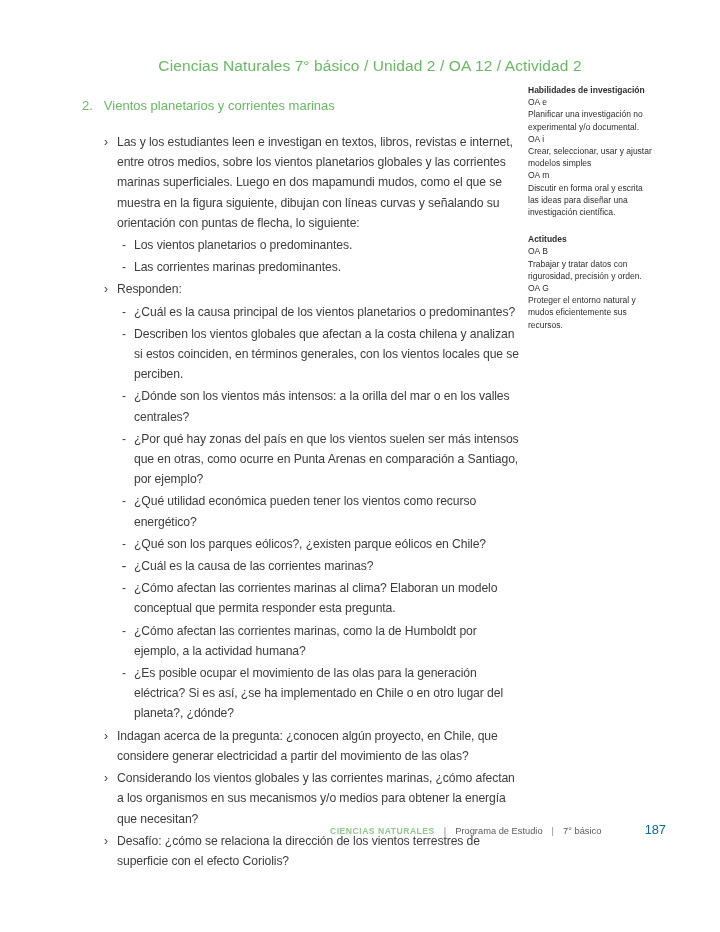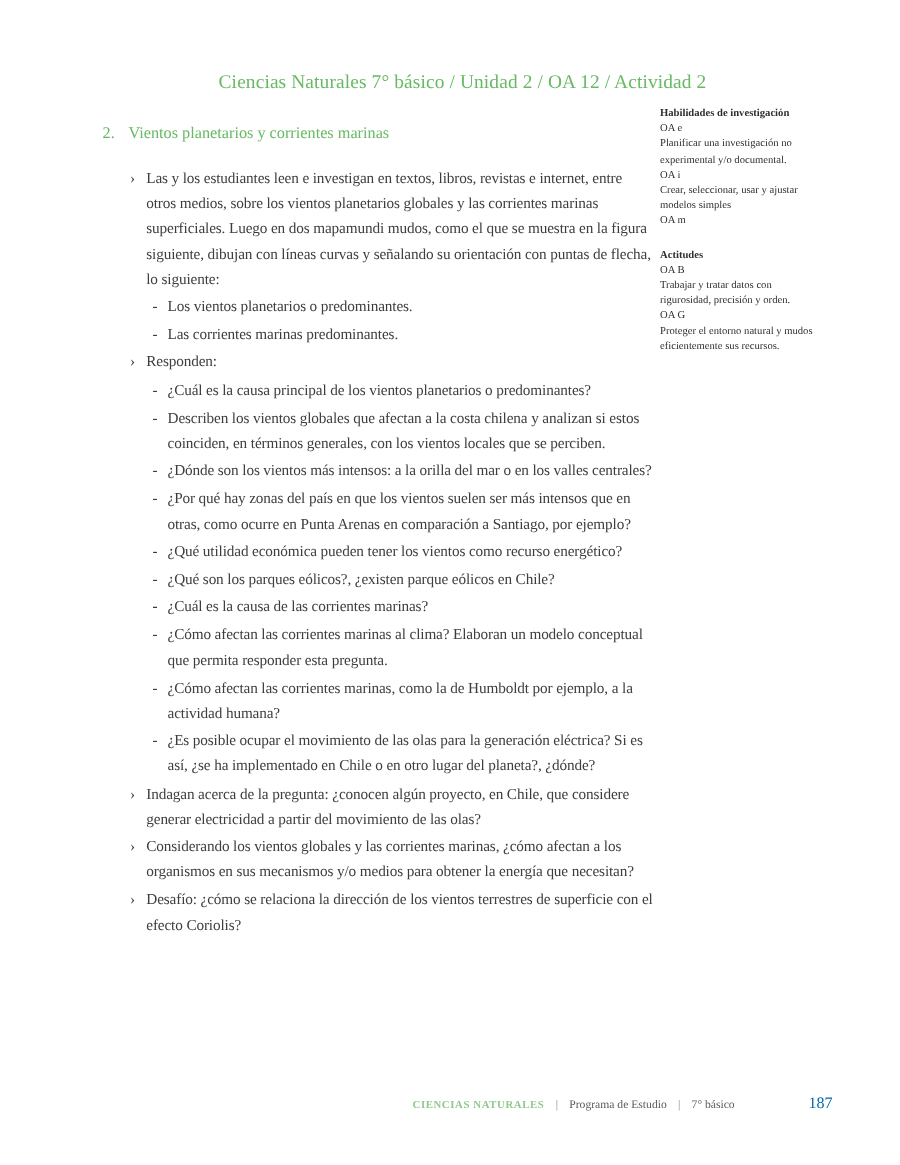--- a/index.html
+++ b/index.html
@@ -1,21 +1,21 @@
 <!DOCTYPE html>
 <html><head>
 <meta charset="utf-8">
 <style>
   html, body { margin: 0; padding: 0; background: #ffffff; }
   .page {
     position: relative;
     width: 720px;
     height: 932px;
     background: #ffffff;
-    font-family: Liberation Serif, serif;
+    font-family: Liberation Sans, sans-serif;
     overflow: hidden;
   }
   .doc-title {
     position: absolute;
     top: 57px;
     left: 0;
     width: 720px;
     padding-left: 20px;
     box-sizing: border-box;
     text-align: center;
@@ -54,21 +54,21 @@
     left: 528px;
     width: 124px;
     color: #2e2e2e;
     font-size: 8.5px;
     line-height: 12.2px;
   }
   .sb-section + .sb-section { margin-top: 15px; }
   .sb-head { font-weight: bold; }
   .footer {
     position: absolute;
-    top: 875px;
+    top: 822px;
     left: 330px;
     width: 336px;
     display: flex;
     align-items: baseline;
     font-size: 9.3px;
     color: #5a5a5a;
     white-space: nowrap;
   }
   .footer .brand {
     color: #8fc98c;
@@ -117,20 +117,21 @@
   </div>
 
   <div class="sidebar">
     <div class="sb-section">
       <div class="sb-head">Habilidades de investigación</div>
       <div>OA e</div>
       <div>Planificar una investigación no experimental y/o documental.</div>
       <div>OA i</div>
       <div>Crear, seleccionar, usar y ajustar modelos simples</div>
       <div>OA m</div>
+      <div>Discutir en forma oral y escrita las ideas para diseñar una investigación científica.</div>
     </div>
     <div class="sb-section">
       <div class="sb-head">Actitudes</div>
       <div>OA B</div>
       <div>Trabajar y tratar datos con rigurosidad, precisión y orden.</div>
       <div>OA G</div>
       <div>Proteger el entorno natural y mudos eficientemente sus recursos.</div>
     </div>
   </div>
 

